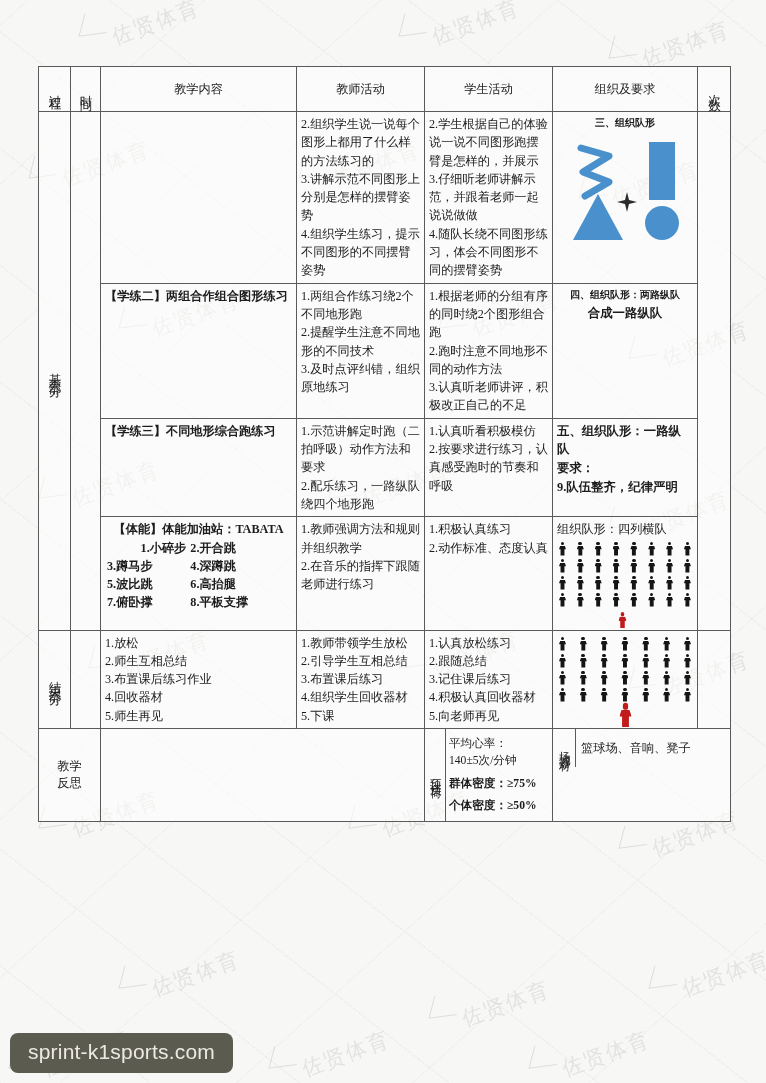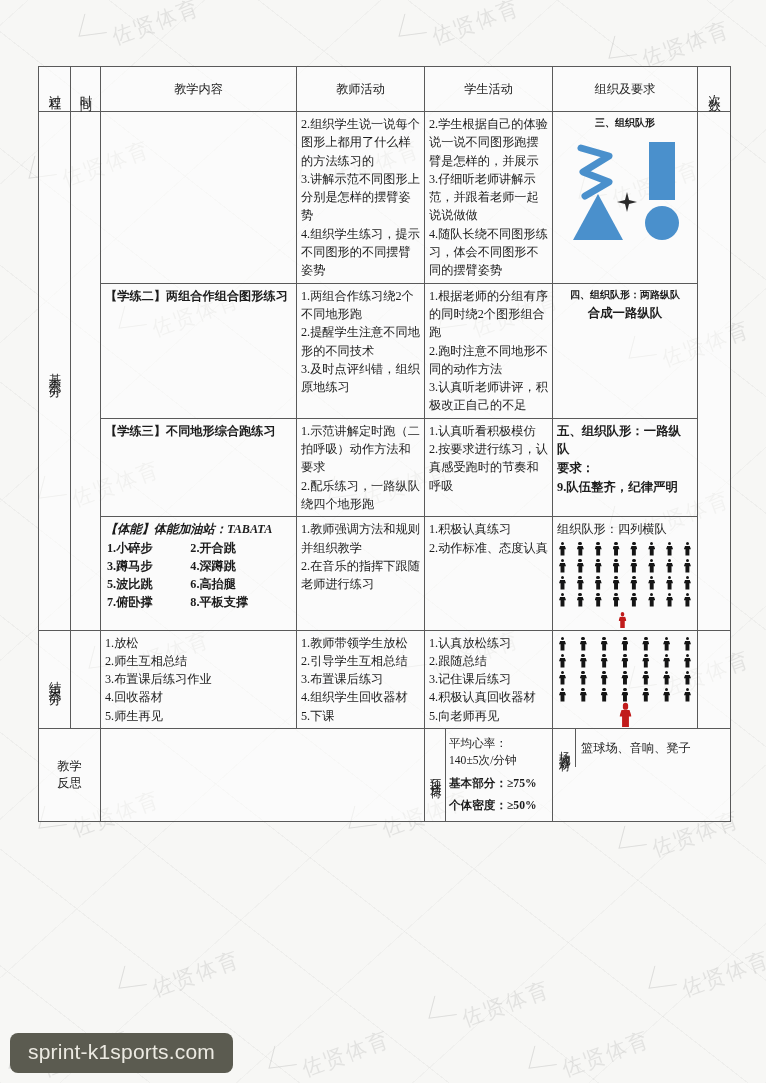--- a/index.html
+++ b/index.html
@@ -73,21 +73,21 @@
     white-space:nowrap;
     margin:0 auto;
   }
   .vcell{
     text-align:center;
     vertical-align:middle !important;
     padding:2px 0 !important;
   }
   .cell-lines div{margin:0;}
   .bold{font-weight:bold;}
-  .center{font-style:italic;}
+  .center{text-align:center;}
 
   
   col.c1{width:32px;}
   col.c2{width:30px;}
   col.c3{width:196px;}
   col.c4{width:128px;}
   col.c5{width:128px;}
   col.c6{width:145px;}
   col.c7{width:33px;}
 
@@ -282,21 +282,21 @@
       <div class="org-line">9.队伍整齐，纪律严明</div>
     </td>
   </tr>
 
   <tr>
     <td>
       <div class="bold center">【体能】体能加油站：TABATA</div>
       <table style="width:100%;border-collapse:collapse;">
         <tbody>
               <tr>
-          <td style="border:none;padding:0 2px;" class="bold">1.小碎步</td>
+          <td style="border:none;padding:0 2px;text-align:right;" class="bold">1.小碎步</td>
           <td style="border:none;padding:0 2px;" class="bold">2.开合跳</td>
         </tr>
         <tr>
           <td style="border:none;padding:0 2px;" class="bold">3.蹲马步</td>
           <td style="border:none;padding:0 2px;" class="bold">4.深蹲跳</td>
         </tr>
         <tr>
           <td style="border:none;padding:0 2px;" class="bold">5.波比跳</td>
           <td style="border:none;padding:0 2px;" class="bold">6.高抬腿</td>
         </tr>
@@ -636,21 +636,21 @@
         <tbody>
               <tr>
           <td class="vcell" style="border:none;border-right:1px solid #5a5a5a;width:20px;padding:2px 0;">
             <div class="vtext" style="letter-spacing:3px;font-size:11.5px;">预计负荷</div>
           </td>
           <td style="border:none;padding:6px 3px;">
             <div class="small" style="margin-bottom:5px;">
               <span>平均心率：</span><span class="nowrapc">140±5次/分钟</span>
             </div>
             <div class="small bold" style="margin-bottom:5px;">
-              <span>基本部分：</span><span>≥75%</span>
+              <span>群体密度：</span><span>≥75%</span>
             </div>
             <div class="small bold">
               <span>个体密度：</span><span>≥50%</span>
             </div>
           </td>
         </tr>
       </tbody>
           </table>
     </td>
     <td colspan="2" style="padding:0;">

